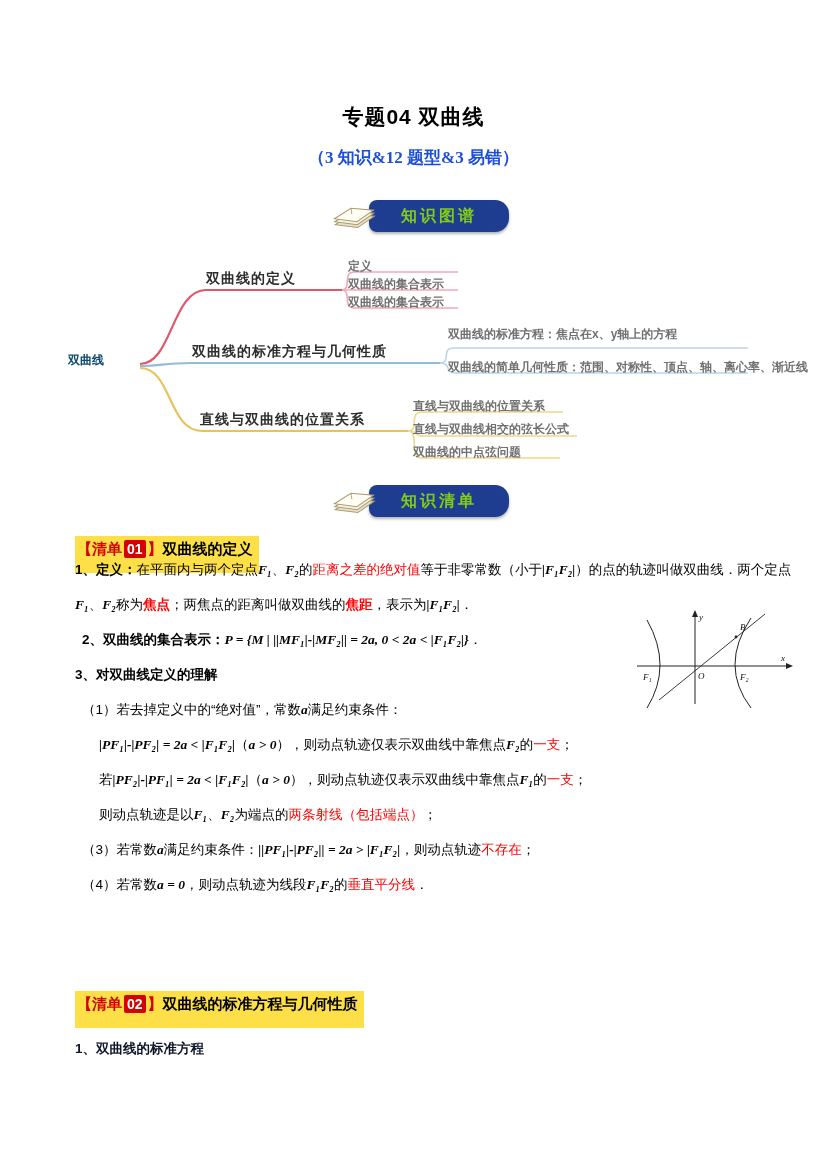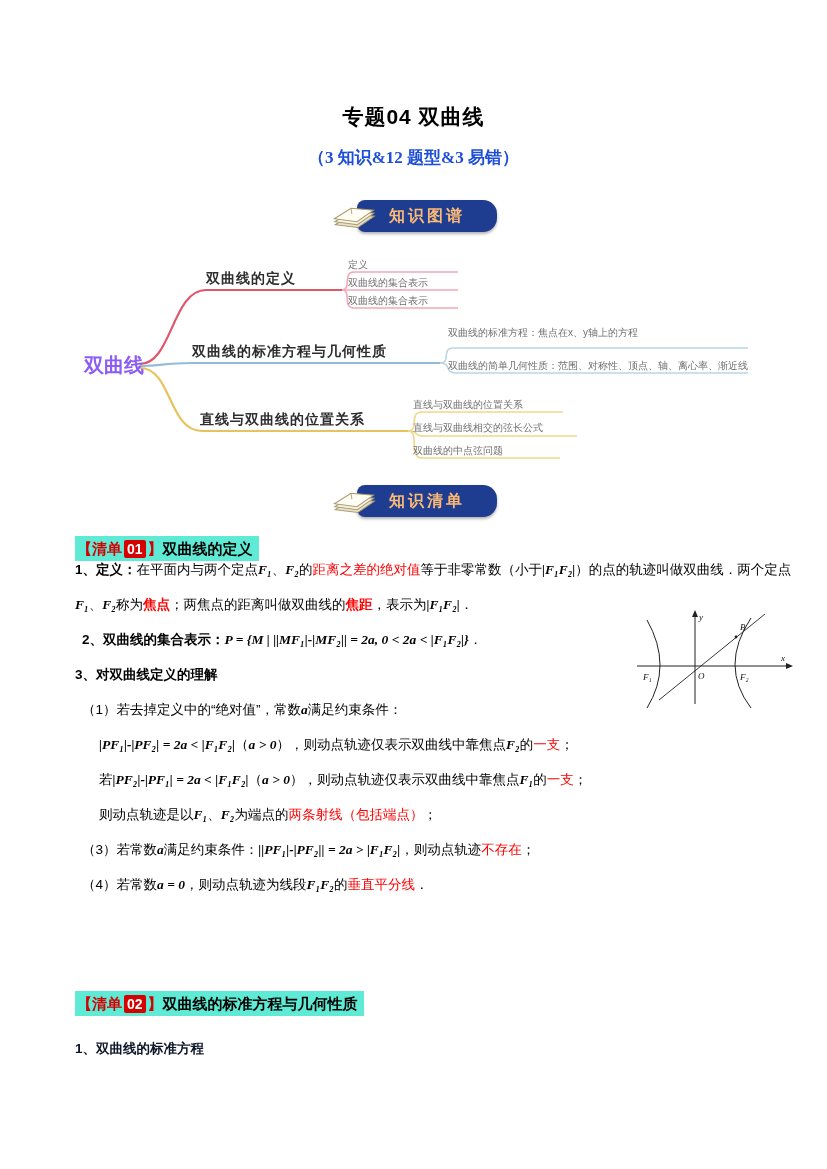--- a/index.html
+++ b/index.html
@@ -7,36 +7,36 @@
   body { font-family:"Liberation Sans","DejaVu Sans",sans-serif; }
   .page { position:relative; width:827px; height:1169px; background:#fff; overflow:hidden; margin:0 auto; }
 
   .doc-title { position:absolute; top:103px; left:0; width:100%; text-align:center;
                font-size:21px; font-weight:bold; color:#000; letter-spacing:1px; }
   .doc-subtitle { position:absolute; top:146px; left:0; width:100%; text-align:center;
                   font-size:17px; font-weight:bold; color:#1d4ed8;
                   font-family:"Liberation Serif",serif; }
 
   .banner { position:absolute; width:166px; height:38px; }
-  .banner .pill { position:absolute; left:24px; top:2px; width:140px; height:32px;
+  .banner .pill { position:absolute; left:36px; top:2px; width:140px; height:32px;
                   background:#1e3c90; border-radius:8px 14px 14px 8px;
                   box-shadow:0 2px 3px rgba(0,0,0,.3);
-                  color:#fdba74; font-size:16px; font-weight:bold; text-align:center;
+                  color:#84cc16; font-size:16px; font-weight:bold; text-align:center;
                   line-height:32px; letter-spacing:3px; }
   .banner svg { position:absolute; left:-2px; top:0; z-index:2; }
 
   .mm-svg { position:absolute; left:0; top:240px; }
-  .mm-root { position:absolute; left:84px; top:352px; font-size:20px; font-weight:bold;
-             color:#8b5cf6; white-space:nowrap; }
+  .mm-root { position:absolute; left:68px; top:352px; font-size:12px; font-weight:bold;
+             color:#0c4a6e; white-space:nowrap; }
   .mm-label { position:absolute; font-size:14px; font-weight:bold; color:#2e2e2e;
               letter-spacing:1px; white-space:nowrap; }
-  .mm-child { position:absolute; font-size:10px; color:#707070; white-space:nowrap; }
+  .mm-child { position:absolute; font-size:12px; color:#707070; white-space:nowrap;font-weight:bold; }
 
   .sec-header { position:absolute; font-size:15px; font-weight:bold; white-space:nowrap; }
-  .hl { background:#5eead4; padding:4px 6px 4px 2px; }
+  .hl { background:#fde047; padding:4px 6px 16px 2px; }
   .red-b { color:#d50000; }
   .num-box { display:inline-block; background:#d50000; color:#fff; padding:0 3px;
              margin:0 2px; border-radius:2px; font-size:14px; line-height:18px; }
   .sec-title { color:#000; }
 
   .content { position:absolute; left:75px; top:552px; width:722px; font-size:13.5px;
              color:#000; }
   .content p { margin:0; line-height:35px; }
   .ind1 { padding-left:7px; }
   .ind2 { padding-left:24px; }

